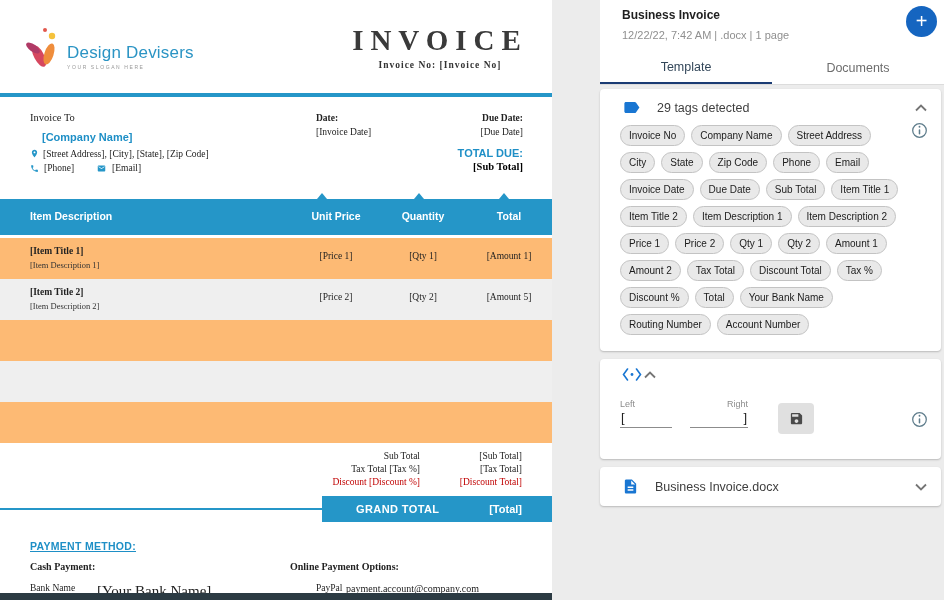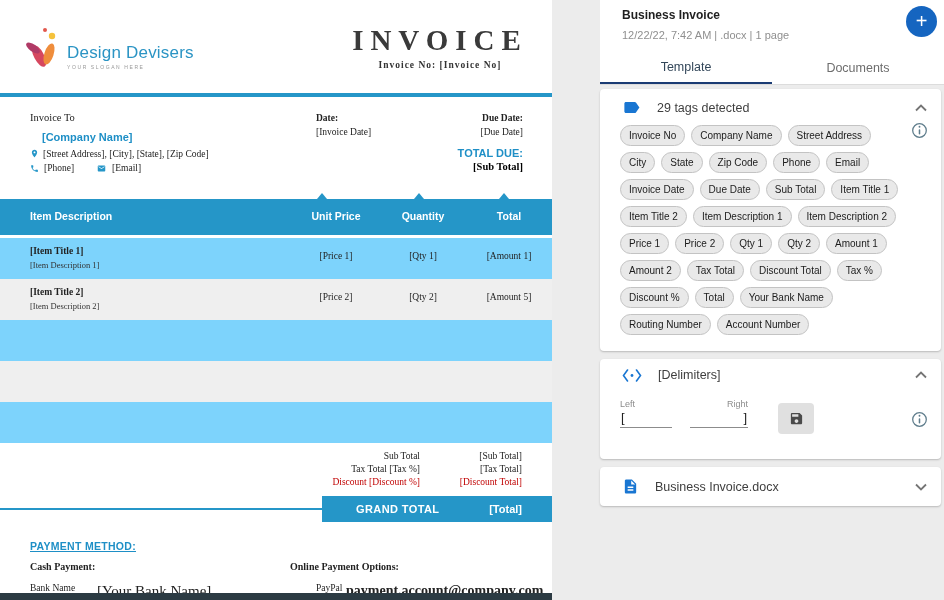--- a/index.html
+++ b/index.html
@@ -39,21 +39,21 @@
   .thead{left:0;top:199px;width:552px;height:36px;background:var(--blue);font-family:"Liberation Sans",sans-serif;}
   .thead .h{position:absolute;top:11px;color:#fff;font-weight:bold;font-size:10.5px;}
   .hd{left:30px;}
   .hp{left:296px;width:80px;text-align:center;}
   .hq{left:383px;width:80px;text-align:center;}
   .ht{left:469px;width:80px;text-align:center;}
   .tri{position:absolute;top:-6px;width:0;height:0;border-left:5px solid transparent;border-right:5px solid transparent;border-bottom:6px solid var(--blue);}
   .t1{left:317px;}.t2{left:414px;}.t3{left:499px;}
 
   .trow,.band{left:0;width:552px;height:41px;}
-  .row-a{background:#7dd3fc;}
+  .row-a{background:#fdba74;}
   .row-b{background:#efefef;}
   .trow span{position:absolute;font-size:9.5px;}
   .r-title{left:30px;top:8px;font-weight:bold;}
   .r-desc{left:30px;top:22px;font-size:8.5px !important;color:#333;}
   .r-price{left:296px;width:80px;text-align:center;top:13px;}
   .r-qty{left:383px;width:80px;text-align:center;top:13px;}
   .r-amt{left:469px;width:80px;text-align:center;top:13px;}
 
   .totrow{left:0;width:552px;height:13px;}
   .totrow .tl{position:absolute;right:132px;font-size:9.5px;}
@@ -66,21 +66,21 @@
   .gt-label{position:absolute;left:34px;top:7px;letter-spacing:.4px;}
   .gt-value{position:absolute;right:30px;top:7px;}
 
   .pm-heading{left:30px;top:540px;font-family:"Liberation Sans",sans-serif;font-weight:bold;font-size:10.5px;
               color:#1e8fc6;text-decoration:underline;letter-spacing:.3px;}
   .cash-label{left:30px;top:561px;font-weight:bold;font-size:10px;}
   .online-label{left:290px;top:561px;font-weight:bold;font-size:10px;}
   .bank-label{left:30px;top:583px;font-size:9.5px;}
   .bank-value{left:97px;top:583px;font-size:15px;}
   .paypal-label{left:290px;top:583px;font-size:9.5px;margin-left:26px;}
-  .paypal-value{left:346px;top:583px;font-size:14px;font-weight:bold;}
+  .paypal-value{left:346px;top:583px;font-size:10px;}
   .doc-footer{left:0;top:593px;width:552px;height:7px;background:#2c3b43;}
 
   
   #panel{position:absolute;left:552px;top:0;width:392px;height:600px;background:#ececec;}
   .p-header{position:relative;margin-left:48px;height:85px;background:#fff;border-bottom:1px solid #dcdcdc;}
   .p-title{position:absolute;left:22px;top:8px;font-size:12px;font-weight:bold;color:#1f1f1f;}
   .p-subtitle{position:absolute;left:22px;top:29px;font-size:11px;color:#8f8f8f;}
   .plus-btn{position:absolute;right:7px;top:6px;width:31px;height:31px;border-radius:50%;background:var(--panel-blue);
             color:#fff;border:none;font-size:20px;line-height:29px;text-align:center;cursor:pointer;padding:0;}
   .tabs{position:absolute;left:0;right:0;bottom:0;height:33px;display:flex;}
@@ -258,21 +258,20 @@
     <div class="tag-list"><span class="chip">Invoice No</span><span class="chip">Company Name</span><span class="chip">Street Address</span><span class="chip">City</span><span class="chip">State</span><span class="chip">Zip Code</span><span class="chip">Phone</span><span class="chip">Email</span><span class="chip">Invoice Date</span><span class="chip">Due Date</span><span class="chip">Sub Total</span><span class="chip">Item Title 1</span><span class="chip">Item Title 2</span><span class="chip">Item Description 1</span><span class="chip">Item Description 2</span><span class="chip">Price 1</span><span class="chip">Price 2</span><span class="chip">Qty 1</span><span class="chip">Qty 2</span><span class="chip">Amount 1</span><span class="chip">Amount 2</span><span class="chip">Tax Total</span><span class="chip">Discount Total</span><span class="chip">Tax %</span><span class="chip">Discount %</span><span class="chip">Total</span><span class="chip">Your Bank Name</span><span class="chip">Routing Number</span><span class="chip">Account Number</span></div>
   </div>
 
   <div class="card card-delim">
     <div class="card-head">
       <svg width="20" height="13" viewBox="0 0 20 13">
         <path d="M5.5 1 L1.5 6.5 L5.5 12" stroke="#1976d2" stroke-width="1.6" fill="none" stroke-linecap="round"></path>
         <circle cx="10" cy="6.5" r="1.4" fill="#1976d2"></circle>
         <path d="M14.5 1 L18.5 6.5 L14.5 12" stroke="#1976d2" stroke-width="1.6" fill="none" stroke-linecap="round"></path>
       </svg>
-      <div class="head-label">[Delimiters]</div>
       <button class="icon-btn">
         <svg width="12" height="8">
             <polyline points="1,6.5 6,1.5 11,6.5" fill="none" stroke="#757575" stroke-width="1.8"></polyline>
           </svg>
       </button>
     </div>
     <div class="dl-label dl-left-label">Left</div>
     <input class="dl-input dl-left-input" value="[" style="">
     <div class="dl-label dl-right-label">Right</div>
     <input class="dl-input dl-right-input" value="]" style="">

